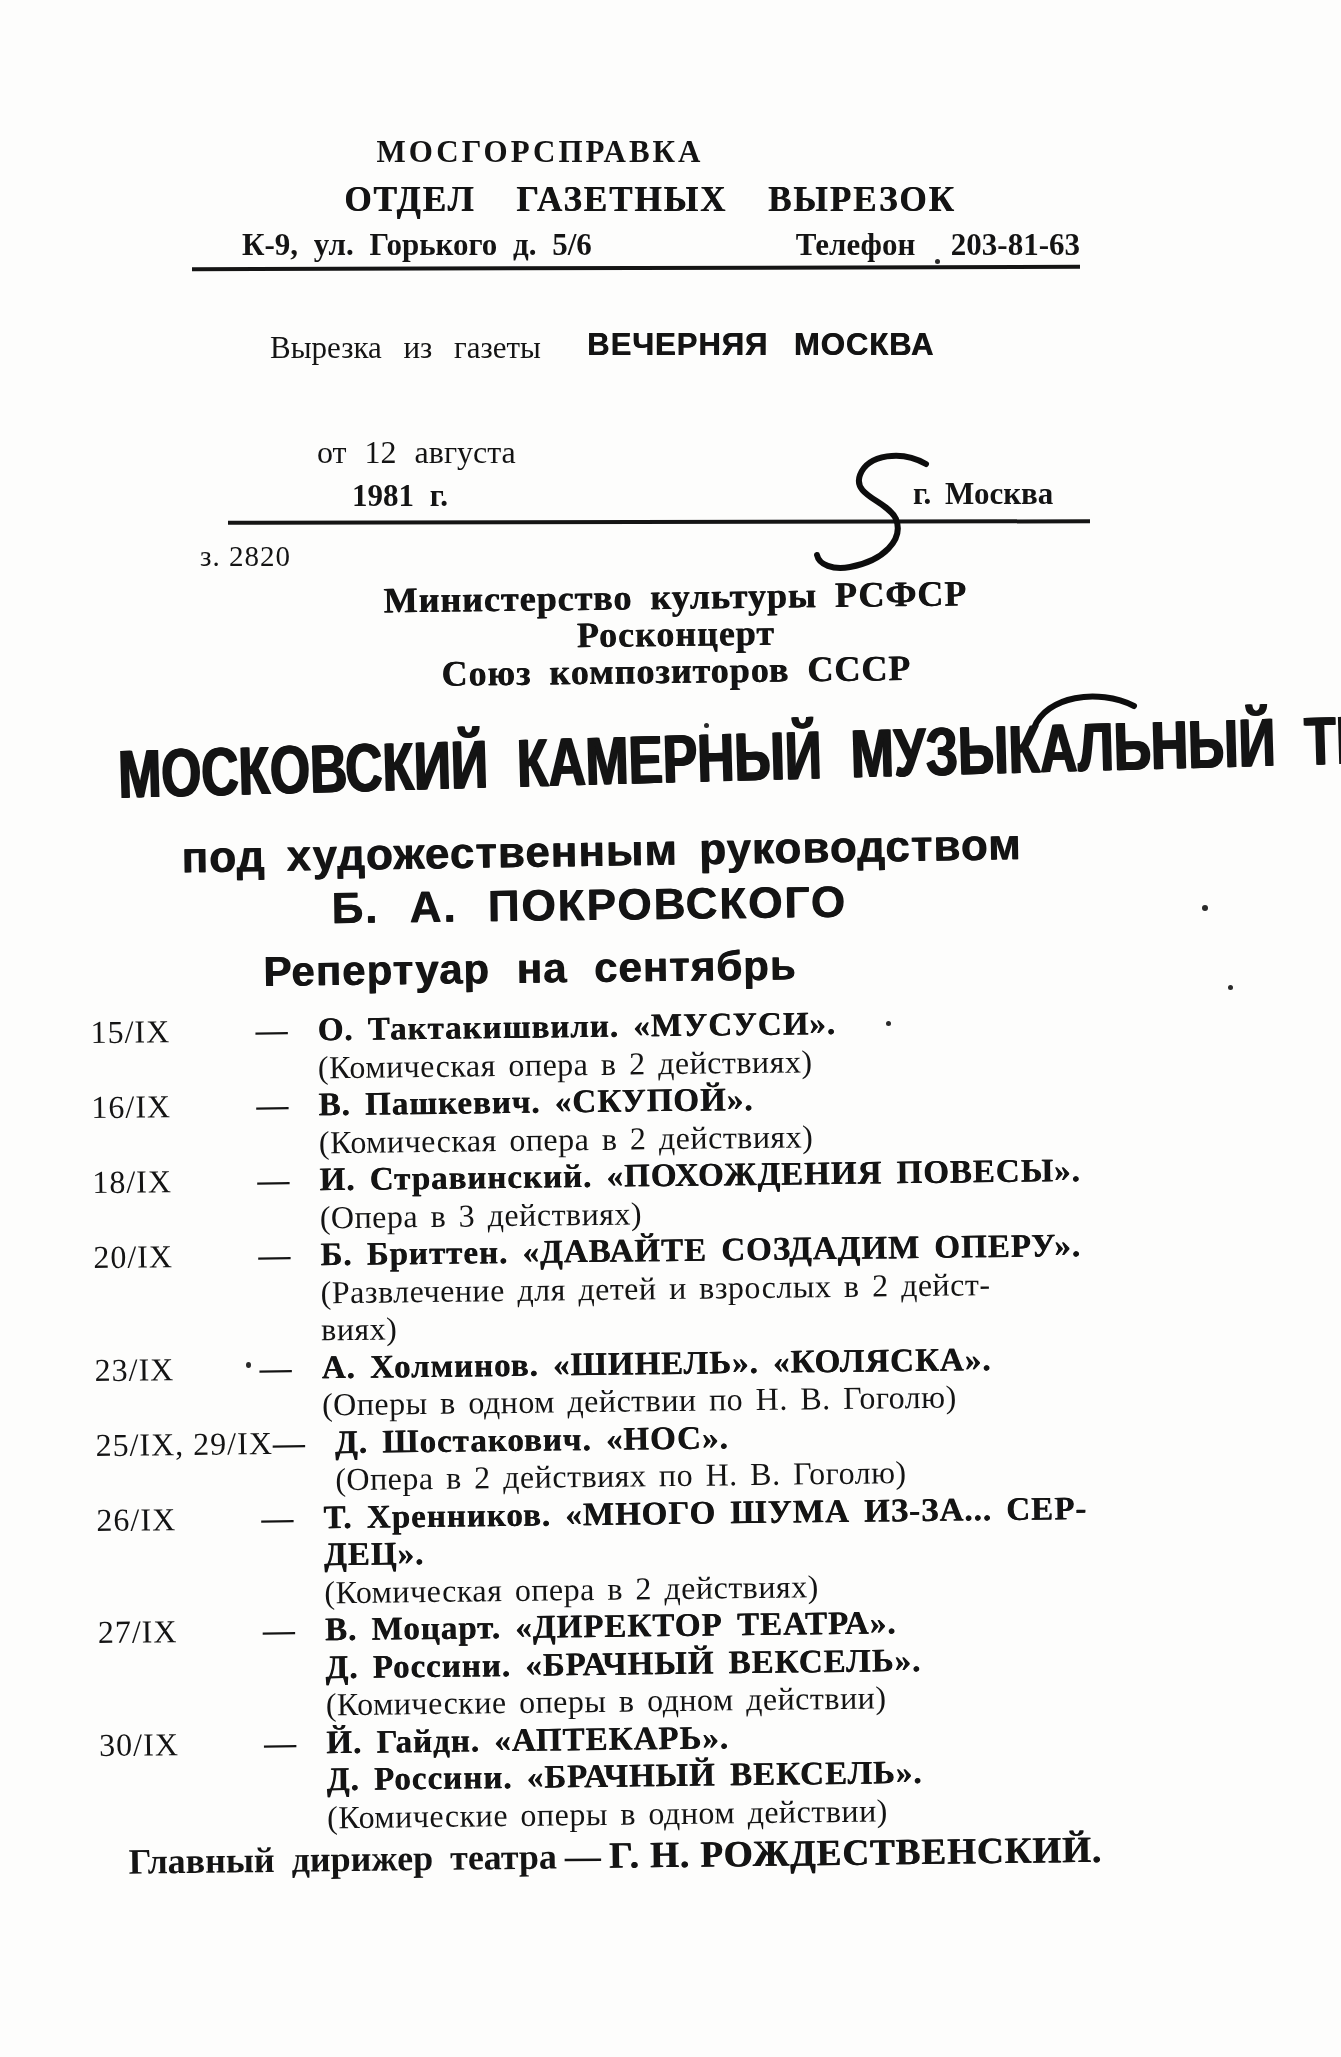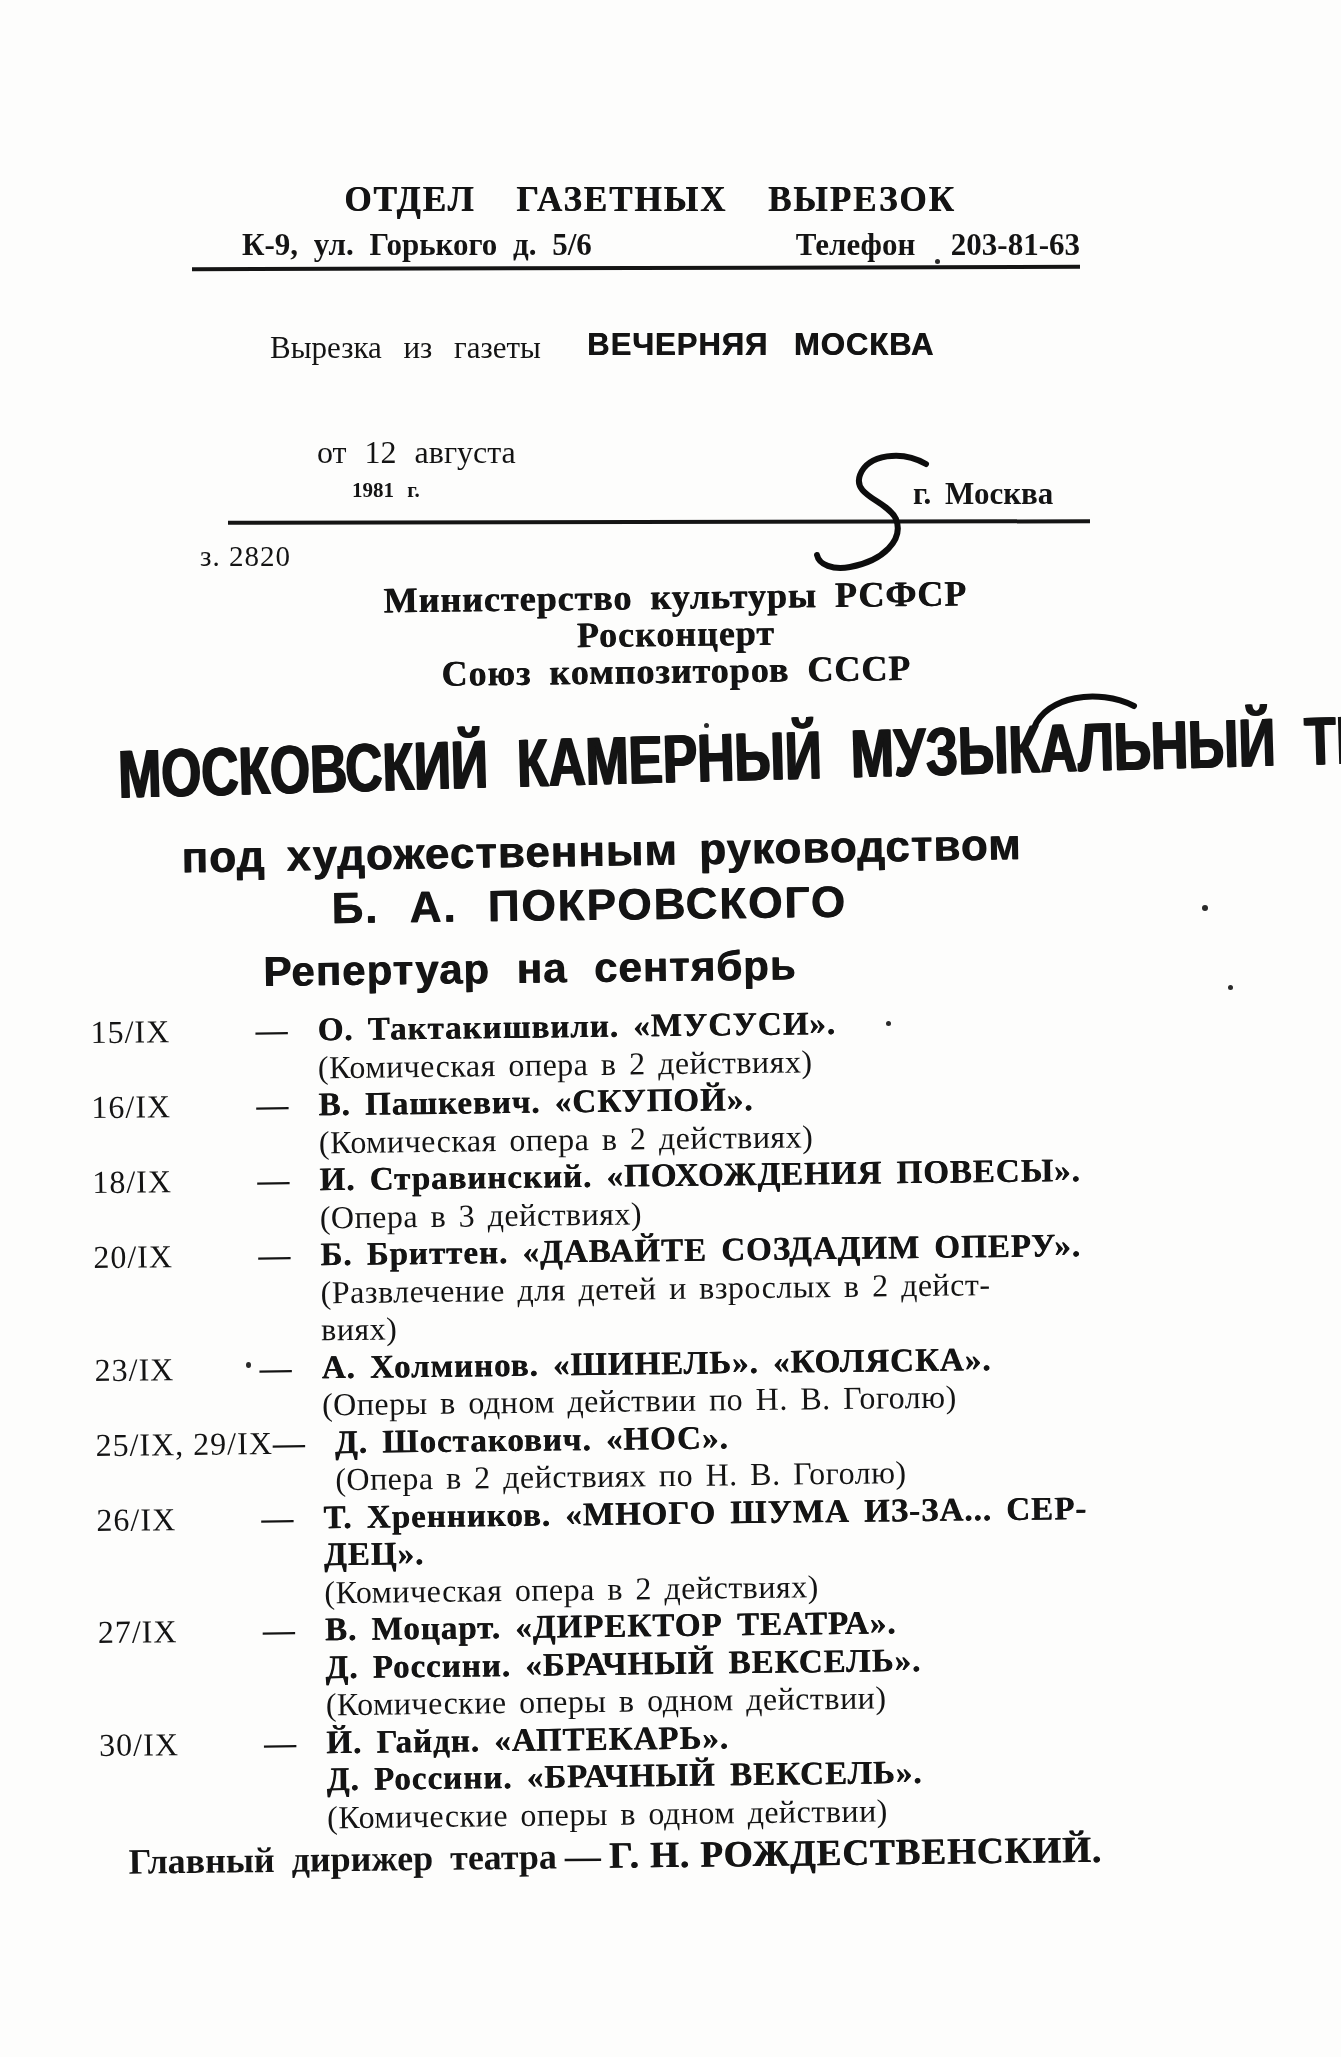--- a/index.html
+++ b/index.html
@@ -16,21 +16,21 @@
     justify-content:space-between;font-weight:700;font-size:31px;}
   .stamp-addr .addr{word-spacing:8px;margin-left:46px;}
   .stamp-addr .phone{word-spacing:10px;}
   .rule{position:absolute;background:#151515;}
   .rule1{top:266px;left:192px;width:888px;height:4px;transform:rotate(-0.15deg);}
   .rule2{top:520px;left:228px;width:862px;height:4px;transform:rotate(-0.1deg);}
   .clip-label{position:absolute;top:330px;left:270px;font-size:31px;word-spacing:14px;}
   .newspaper{position:absolute;top:327px;left:587px;font-family:Liberation Sans, sans-serif;
     font-weight:700;font-size:31px;letter-spacing:1px;word-spacing:16px;text-shadow:0.6px 0 currentColor;}
   .date-from{position:absolute;top:434px;left:317px;font-weight:400;font-size:32px;word-spacing:10px;}
-  .date-year{position:absolute;top:478px;left:352px;font-weight:700;font-size:21px;word-spacing:8px;}
+  .date-year{position:absolute;top:478px;left:352px;font-weight:700;font-size:31px;word-spacing:8px;}
   .city{position:absolute;top:476px;left:913px;font-weight:700;font-size:31px;word-spacing:6px;}
   .order-no{position:absolute;top:540px;left:200px;font-size:29px;letter-spacing:1px;}
 
   
   .clipping{position:absolute;top:577px;left:0;width:1341px;height:1480px;
     transform:rotate(-0.7deg);transform-origin:50% 0;}
   .org-lines{position:absolute;top:2px;left:330px;width:690px;text-align:center;
     font-weight:700;font-size:36px;line-height:37px;letter-spacing:1px;word-spacing:8px;
     text-shadow:0.7px 0 currentColor;}
   .main-title{position:absolute;top:158px;left:116px;white-space:nowrap;
@@ -66,20 +66,21 @@
   
   .pen-mark1{position:absolute;left:808px;top:448px;}
   .pen-mark2{position:absolute;left:1028px;top:686px;}
   .speck{position:absolute;background:#2a2a2a;border-radius:50%;}
 </style>
 </head>
 <body>
 
 <div class="page">
 
+  <div class="stamp-org">МОСГОРСПРАВКА</div>
   <div class="stamp-dept">ОТДЕЛ ГАЗЕТНЫХ ВЫРЕЗОК</div>
   <div class="stamp-addr">
     <span class="addr">К-9, ул. Горького д. 5/6</span>
     <span class="phone"><span>Телефон</span>&nbsp;&nbsp;<span>203-81-63</span></span>
   </div>
   <div class="rule rule1"></div>
 
   <div class="clip-label">Вырезка из газеты</div>
   <div class="newspaper">ВЕЧЕРНЯЯ МОСКВА</div>
 

